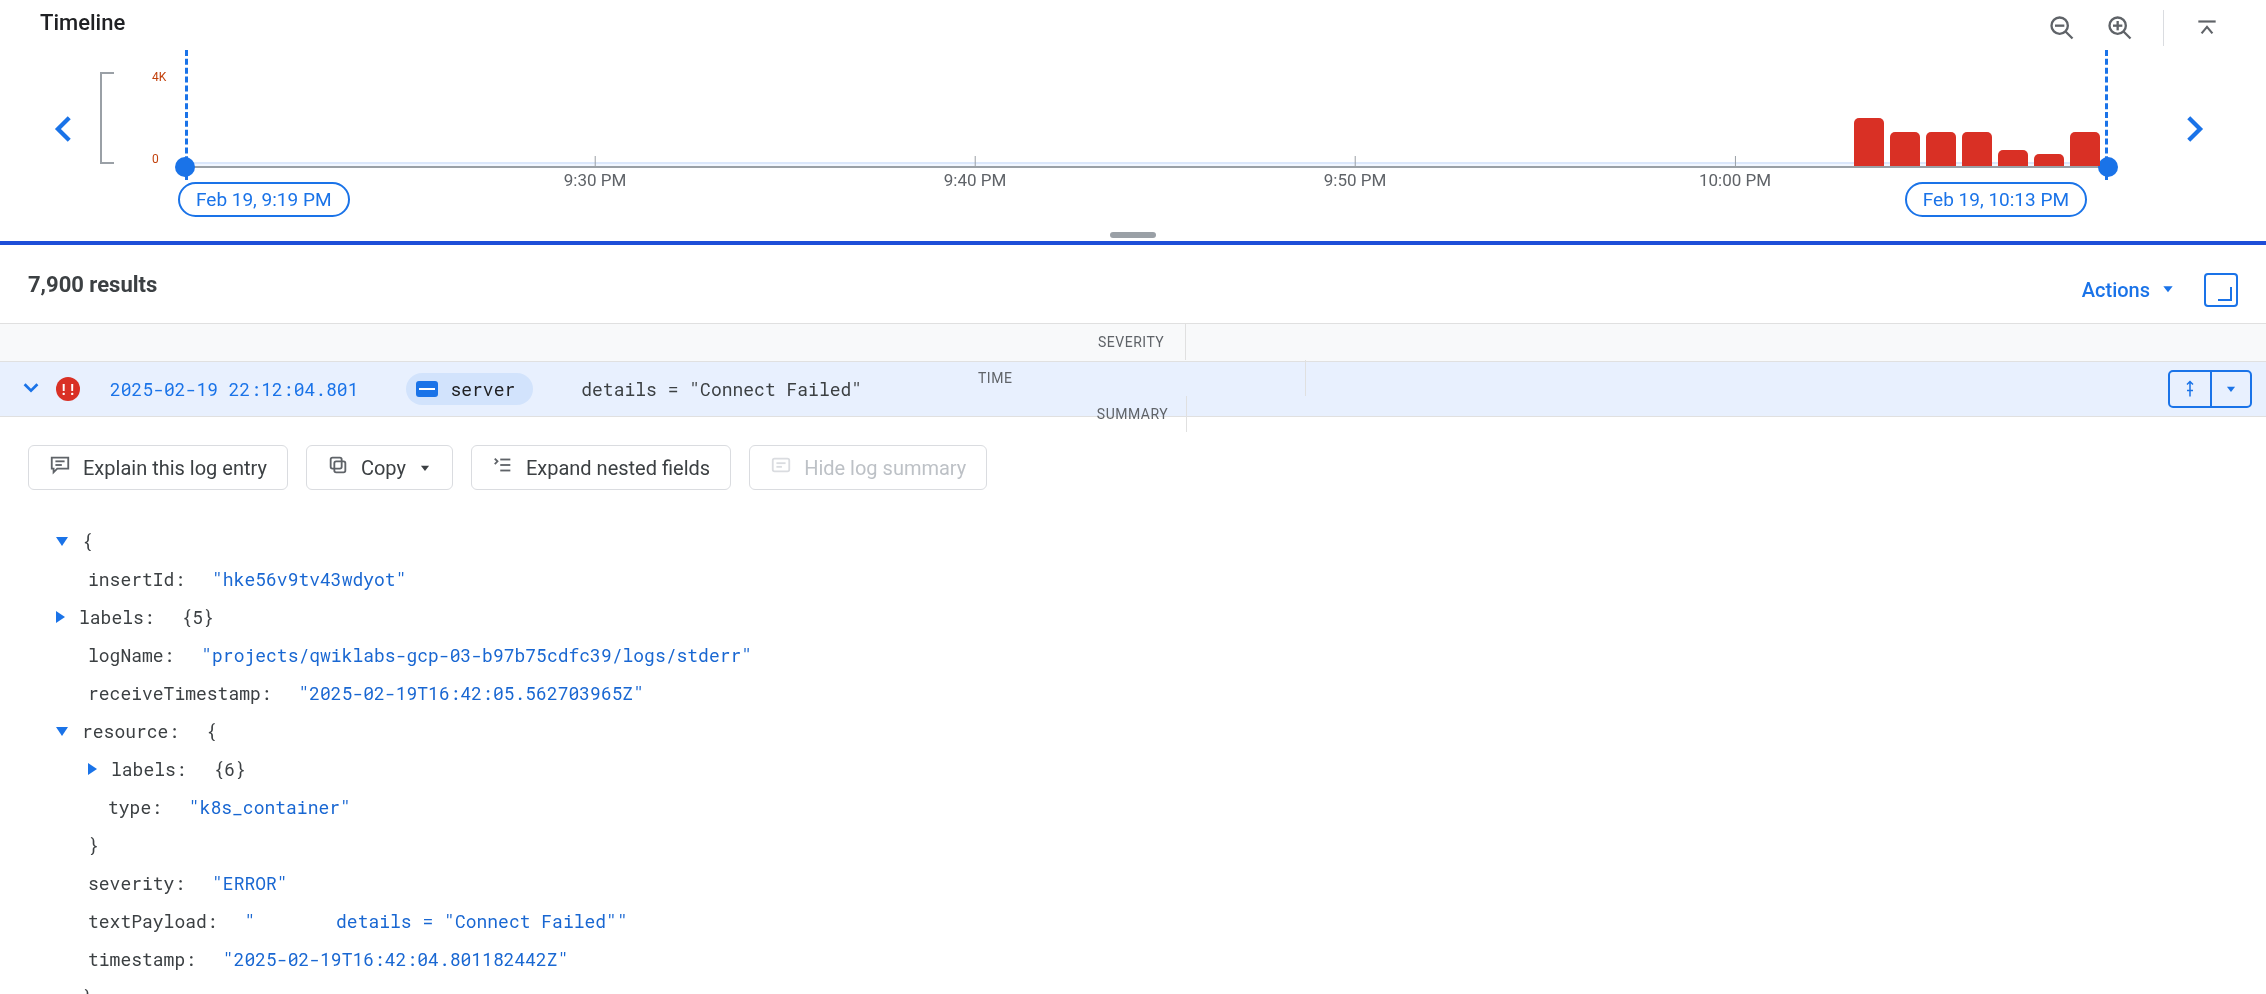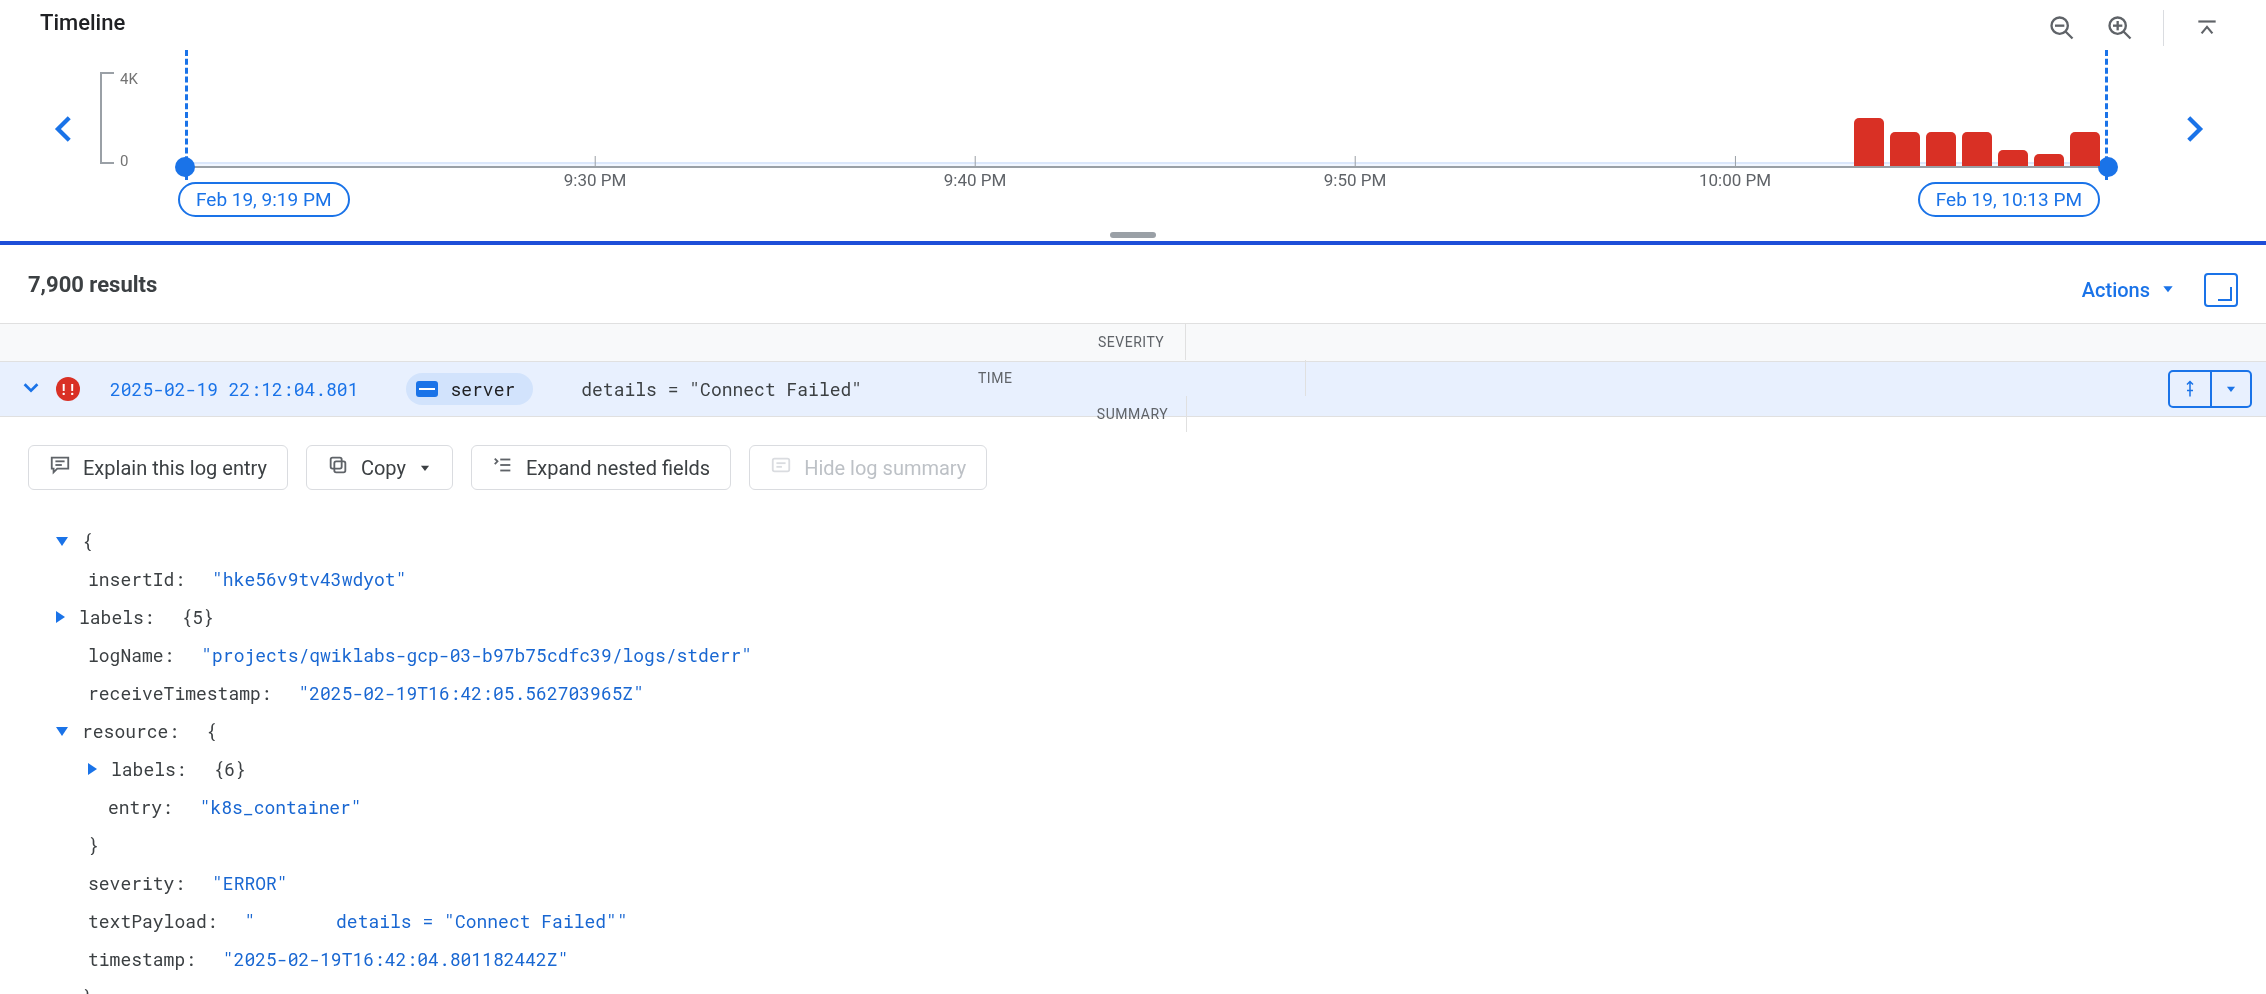--- a/index.html
+++ b/index.html
@@ -67,22 +67,23 @@
     width: 14px;
   }
   .yaxis::before {
     content: "";
     position: absolute;
     top: -2px; left: -2px;
     width: 14px; height: 2px; background: #9aa0a6;
   }
   .ylabel {
     position: absolute;
-    font-size: 15px;
-    color: #737373;
+    font-size: 12px;
+    color: #c2410c;
+    margin-left: 32px;
   }
   .ylabel.top { left: 100px; top: 18px; }
   .ylabel.bot { left: 100px; top: 100px; }
 
   .plot-area {
     position: absolute;
     left: 165px; right: 130px;
     top: 8px;
     height: 108px;
   }
@@ -116,21 +117,21 @@
     top: 130px;
     border: 2px solid #1a73e8;
     border-radius: 999px;
     padding: 4px 16px;
     font-size: 19px;
     color: #1a73e8;
     background: #fff;
     white-space: nowrap;
   }
   .time-pill.start { left: 158px; }
-  .time-pill.end   { right: 138px; }
+  .time-pill.end   { right: 151px; }
 
   .tick {
     position: absolute;
     top: 118px;
     font-size: 17px;
     color: #5f6368;
     transform: translateX(-50%);
     text-align: center;
   }
   .tick::before {
@@ -521,21 +522,21 @@
     <span class="brace">{</span>
   </div>
 
   <div class="node indent-2">
     <span class="tri right"></span>
     <span class="key">labels:</span>&nbsp;
     <span class="brace">{6}</span>
   </div>
 
   <div class="node indent-3">
-    <span class="key">entry:</span>&nbsp;
+    <span class="key">type:</span>&nbsp;
     <span class="str">"k8s_container"</span>
   </div>
 
   <div class="node indent-2">
     <span class="brace">}</span>
   </div>
 
   <div class="node indent-2">
     <span class="key">severity:</span>&nbsp;
     <span class="str">"ERROR"</span>

